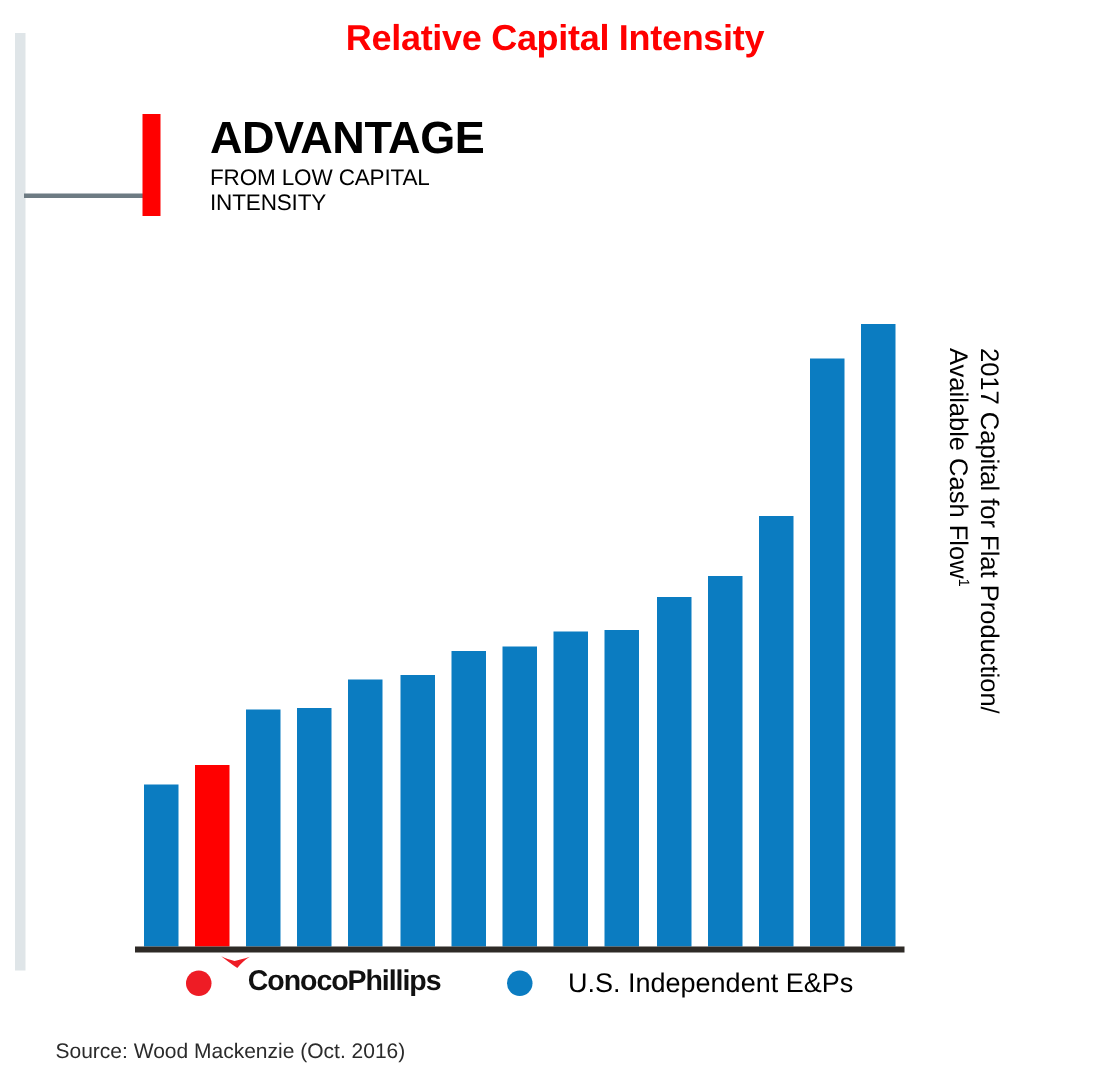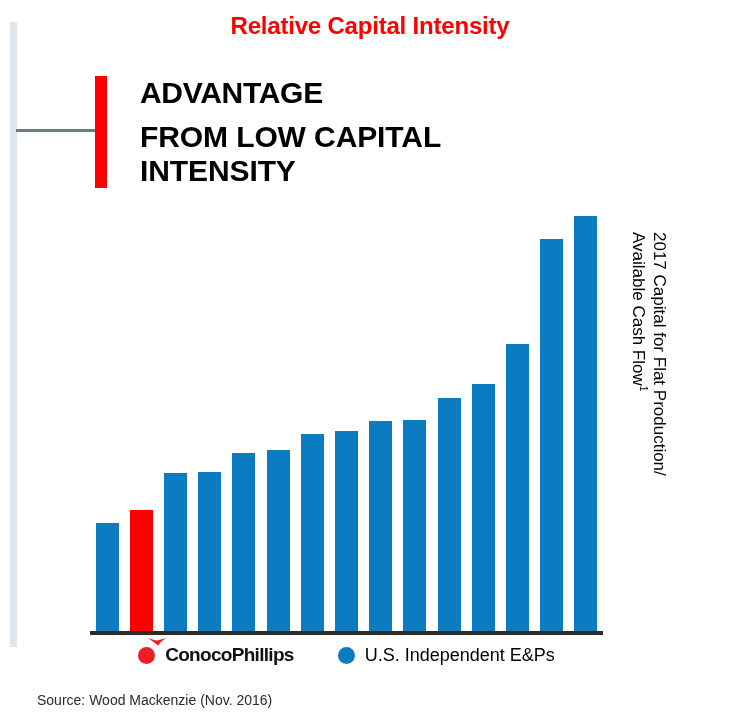--- a/index.html
+++ b/index.html
@@ -63,25 +63,25 @@
     padding-left: 33px;
     color: #000000;
   }
   #callout-head {
     font-size: 30px;
     font-weight: bold;
     line-height: 1.12;
     letter-spacing: -0.3px;
   }
   #callout-sub {
-    font-size: 30px;
-    font-weight: bold;
+    font-size: 15px;
+    font-weight: normal;
     line-height: 1.14;
     letter-spacing: -0.1px;
-    margin-top: 10px;
+    margin-top: 0;
   }
 
   
   #plot {
     position: absolute;
     left: 90px;
     top: 170px;
     width: 513px;
     height: 465px;
   }
@@ -138,21 +138,21 @@
     top: 644px;
     width: 513px;
     display: flex;
     align-items: center;
     justify-content: center;
     gap: 44px;
   }
   .legend-item {
     display: flex;
     align-items: center;
-    gap: 10px;
+    gap: 24px;
   }
   .legend-dot {
     width: 17px;
     height: 17px;
     border-radius: 50%;
     flex: 0 0 17px;
   }
   .legend-dot.red  { background: #ee1c25; }
   .legend-dot.blue { background: #0b7cc1; }
   .legend-label {
@@ -268,13 +268,13 @@
     <svg id="cop-swoosh" viewBox="0 0 20 9" aria-hidden="true">
       <path d="M0.5 0.5 C5 4.2, 9 6.6, 11.2 8.4 C13.6 5.4, 16.4 2.4, 19.6 0.8 C15.4 2.1, 11.8 3.2, 9.4 3.6 C6.4 3.0, 3.2 1.8, 0.5 0.5 Z" fill="#ee1c25"></path>
     </svg>
   </div>
   <div class="legend-item">
     <span class="legend-dot blue"></span>
     <span class="legend-label">U.S. Independent E&amp;Ps</span>
   </div>
 </div>
 
-<div id="source-note">Source: Wood Mackenzie (Nov. 2016)</div>
+<div id="source-note">Source: Wood Mackenzie (Oct. 2016)</div>
 
 </body></html>

